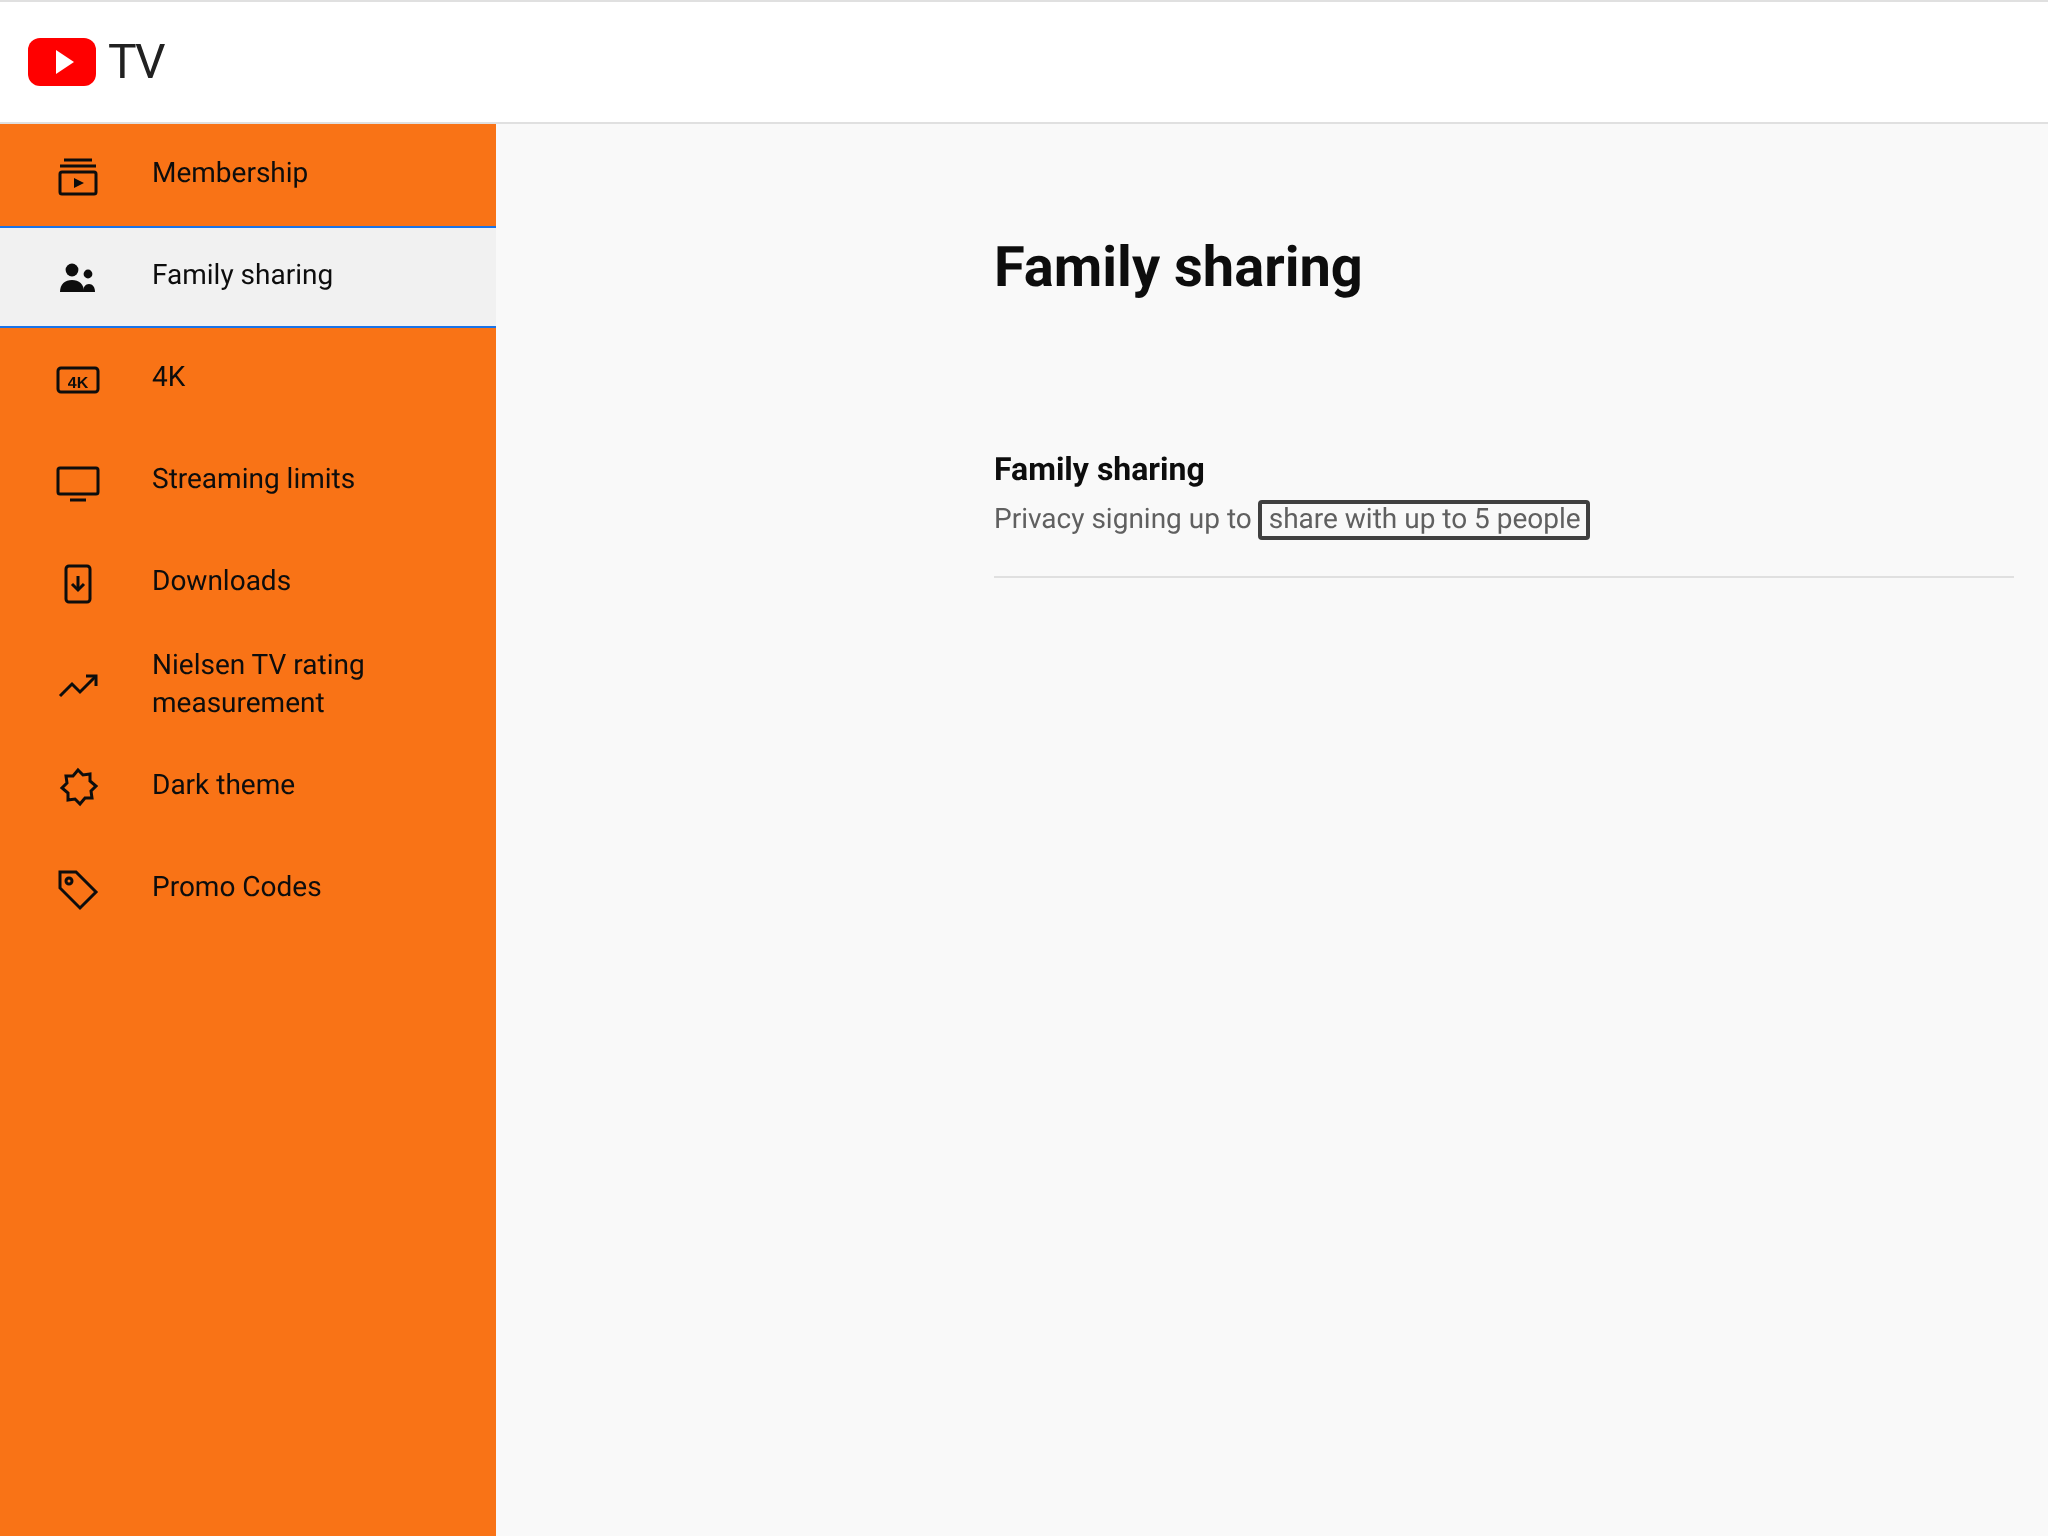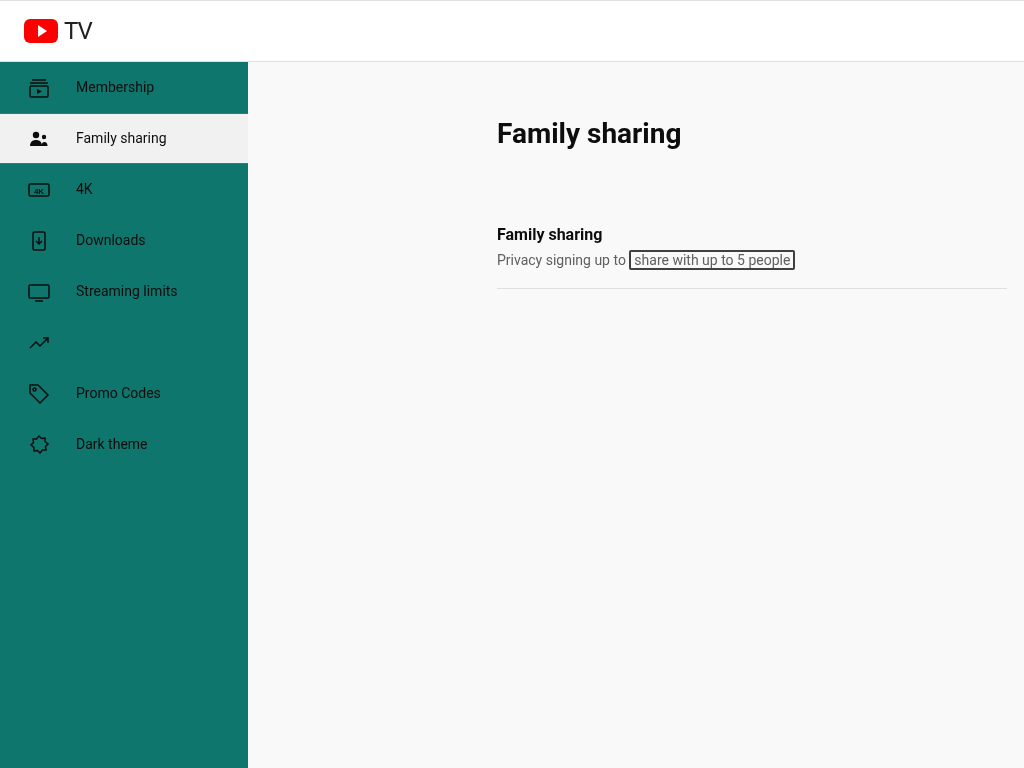--- a/index.html
+++ b/index.html
@@ -9,21 +9,21 @@
       height: 768px;
       background: #fff;
       overflow: hidden;
     }
     .header {
       height: 62px;
       border-top: 1px solid #e0e0e0;
       border-bottom: 1px solid #e0e0e0;
       display: flex;
       align-items: center;
-      padding-left: 24px;
+      padding-left: 14px;
     }
     .logo {
       display: flex;
       align-items: center;
       gap: 4px;
     }
     .logo-play {
       width: 34px;
       height: 24px;
       background: #ff0000;
@@ -46,21 +46,21 @@
       color: #212121;
       letter-spacing: -1px;
       margin-left: 2px;
     }
     .layout {
       display: flex;
       height: calc(768px - 62px);
     }
     .sidebar {
       width: 248px;
-      background: #0f766e;
+      background: #f97316;
       flex-shrink: 0;
     }
     .sidebar-item {
       display: flex;
       align-items: center;
       height: 51px;
       padding-left: 27px;
       cursor: pointer;
       gap: 25px;
     }
@@ -167,66 +167,67 @@
           <rect x="2" y="6" width="20" height="12" rx="1.5"></rect>
           <text x="12" y="16" font-size="8" font-weight="700" fill="#0d0d0d" stroke="none" text-anchor="middle" font-family="Arial">4K</text>
         </svg>
       </span>
       <span class="sidebar-label">4K</span>
     </div>
 
     <div class="sidebar-item">
       <span class="sidebar-icon">
         <svg viewBox="0 0 24 24" fill="none" stroke="#0d0d0d" stroke-width="1.5">
+          <rect x="2" y="5" width="20" height="13" rx="1"></rect>
+          <line x1="8" y1="21" x2="16" y2="21"></line>
+        </svg>
+      </span>
+      <span class="sidebar-label">Streaming limits</span>
+    </div>
+
+    <div class="sidebar-item">
+      <span class="sidebar-icon">
+        <svg viewBox="0 0 24 24" fill="none" stroke="#0d0d0d" stroke-width="1.5">
           <rect x="6" y="3" width="12" height="18" rx="1.5"></rect>
           <line x1="12" y1="8" x2="12" y2="14"></line>
           <polyline points="9,12 12,15 15,12"></polyline>
         </svg>
       </span>
       <span class="sidebar-label">Downloads</span>
     </div>
 
-    <div class="sidebar-item">
-      <span class="sidebar-icon">
-        <svg viewBox="0 0 24 24" fill="none" stroke="#0d0d0d" stroke-width="1.5">
-          <rect x="2" y="5" width="20" height="13" rx="1"></rect>
-          <line x1="8" y1="21" x2="16" y2="21"></line>
-        </svg>
-      </span>
-      <span class="sidebar-label">Streaming limits</span>
-    </div>
-
 
 
     <div class="sidebar-item">
       <span class="sidebar-icon">
         <svg viewBox="0 0 24 24" fill="none" stroke="#0d0d0d" stroke-width="1.5">
           <polyline points="3,17 9,11 13,15 21,7"></polyline>
           <polyline points="16,7 21,7 21,12"></polyline>
         </svg>
       </span>
+      <span class="sidebar-label">Nielsen TV rating measurement</span>
+    </div>
+
+    <div class="sidebar-item">
+      <span class="sidebar-icon">
+        <svg viewBox="0 0 24 24" fill="none" stroke="#0d0d0d" stroke-width="1.5">
+          <polygon points="12,3 14.5,5.5 18,5 18,8.5 21,11 18.5,13.5 19,17 15.5,17 13,20 10.5,17.5 7,18 7,14.5 4,12 6.5,9.5 6,6 9.5,6"></polygon>
+        </svg>
+      </span>
+      <span class="sidebar-label">Dark theme</span>
     </div>
 
     <div class="sidebar-item">
       <span class="sidebar-icon">
         <svg viewBox="0 0 24 24" fill="none" stroke="#0d0d0d" stroke-width="1.5">
           <path d="M11 3 L3 3 L3 11 L13 21 L21 13 Z"></path>
           <circle cx="7.5" cy="7.5" r="1.5"></circle>
         </svg>
       </span>
       <span class="sidebar-label">Promo Codes</span>
-    </div>
-
-    <div class="sidebar-item">
-      <span class="sidebar-icon">
-        <svg viewBox="0 0 24 24" fill="none" stroke="#0d0d0d" stroke-width="1.5">
-          <polygon points="12,3 14.5,5.5 18,5 18,8.5 21,11 18.5,13.5 19,17 15.5,17 13,20 10.5,17.5 7,18 7,14.5 4,12 6.5,9.5 6,6 9.5,6"></polygon>
-        </svg>
-      </span>
-      <span class="sidebar-label">Dark theme</span>
     </div>
 
   </nav>
 
   <main class="content">
     <h1 class="page-title">Family sharing</h1>
 
     <div class="card">
       <div class="card-title">Family sharing</div>
       <div class="card-subtitle">

